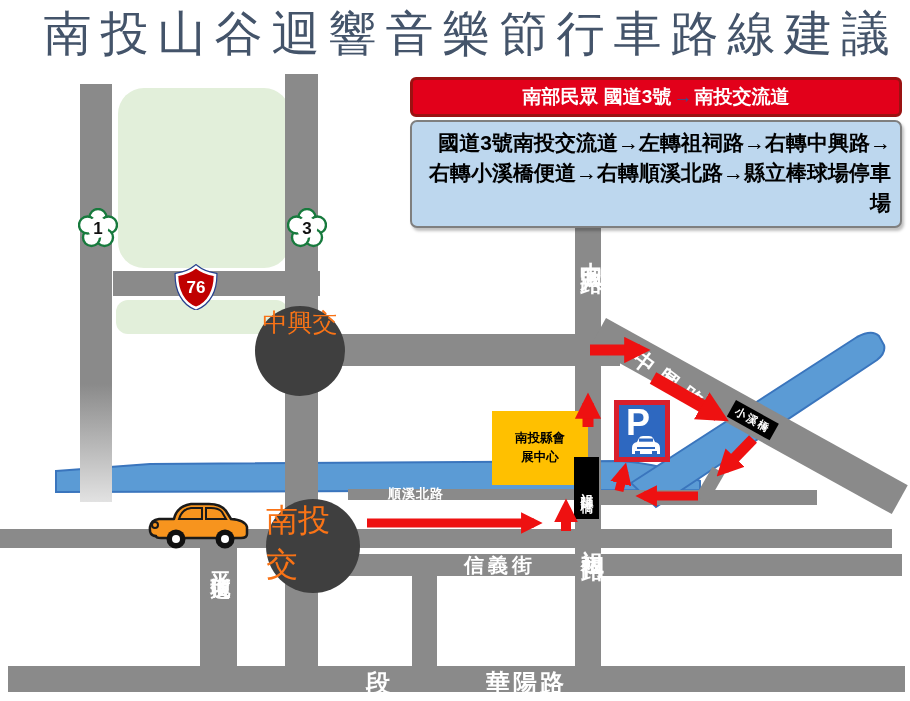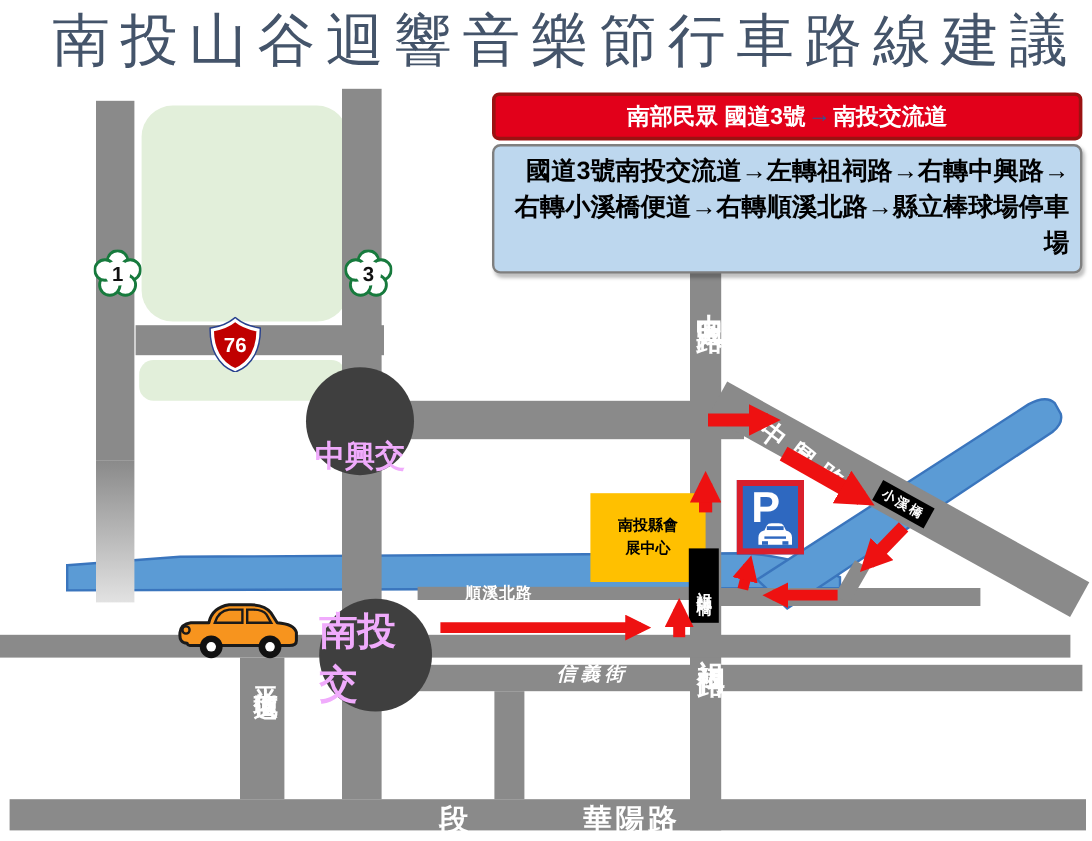--- a/index.html
+++ b/index.html
@@ -3,21 +3,21 @@
 <meta charset="utf-8">
 <style>
   html,body{margin:0;padding:0;background:#fff;}
   .canvas{position:relative;width:910px;height:701px;background:#fff;overflow:hidden;
           font-family:"Liberation Sans","DejaVu Sans",sans-serif;}
   .abs{position:absolute;}
   .road{position:absolute;background:#8a8a8a;}
   .rl{position:absolute;color:#fff;font-weight:bold;white-space:nowrap;}
   .vtext{writing-mode:vertical-rl;text-orientation:upright;}
   .junction{position:absolute;background:#3f3f3f;border-radius:50%;display:flex;
-            align-items:flex-end;justify-content:center;color:#f0abfc;font-weight:bold;}
+            align-items:flex-start;justify-content:center;color:#f97316;font-weight:normal;}
   .title{position:absolute;left:0;top:2px;width:910px;text-align:center;
          font-family:"DejaVu Serif","Liberation Serif",serif;color:#44546a;
          font-size:48px;letter-spacing:9px;white-space:nowrap;padding-left:16px;}
   .banner{position:absolute;left:410px;top:77px;width:492px;height:40px;background:#e2001a;
           border:3px solid #9b1212;border-radius:6px;box-sizing:border-box;display:flex;
           align-items:center;justify-content:center;color:#fff;font-weight:bold;font-size:19px;
           white-space:nowrap;}
   .banner .arr{color:#2f5496;padding:0 2px;font-weight:bold;}
   .routebox{position:absolute;left:410px;top:120px;width:492px;height:108px;background:#bdd7ee;
             border:2px solid #7f7f7f;border-radius:7px;box-sizing:border-box;
@@ -60,21 +60,21 @@
   <div class="road" style="left:317px;top:554px;width:585px;height:22px;"></div>
   <div class="road" style="left:8px;top:666px;width:897px;height:26px;"></div>
   <div class="road" style="left:200px;top:548px;width:37px;height:118px;"></div>
   <div class="road" style="left:285px;top:548px;width:33px;height:118px;"></div>
   <div class="road" style="left:412px;top:576px;width:25px;height:90px;"></div>
 
   <div class="rl vtext" style="left:577px;top:243px;font-size:23px;letter-spacing:5px;">中興路</div>
   <div class="rl" style="left:644px;top:344px;font-size:22px;letter-spacing:8px;transform:rotate(37deg);transform-origin:0 0;">中興路</div>
   <div class="rl" style="left:388px;top:485px;font-size:13px;letter-spacing:1px;">順溪北路</div>
   <div class="rl vtext" style="left:578px;top:532px;font-size:23px;letter-spacing:4px;">祖祠路</div>
-  <div class="rl" style="left:464px;top:552px;font-size:16px;letter-spacing:4px;font-style:italic;">信義街</div>
+  <div class="rl" style="left:464px;top:552px;font-size:20px;letter-spacing:4px;">信義街</div>
   <div class="rl vtext" style="left:208px;top:556px;font-size:20px;letter-spacing:2px;">平山坑便道</div>
   <div class="rl" style="left:366px;top:667px;font-size:24px;">段</div>
   <div class="rl" style="left:486px;top:667px;font-size:24px;letter-spacing:3px;">華陽路</div>
 
   <div class="junction" style="left:255px;top:306px;width:90px;height:90px;font-size:25px;">
     <span>中興交</span>
   </div>
   <div class="junction" style="left:266px;top:499px;width:94px;height:94px;font-size:32px;">
     <span>南投交</span>
   </div>

